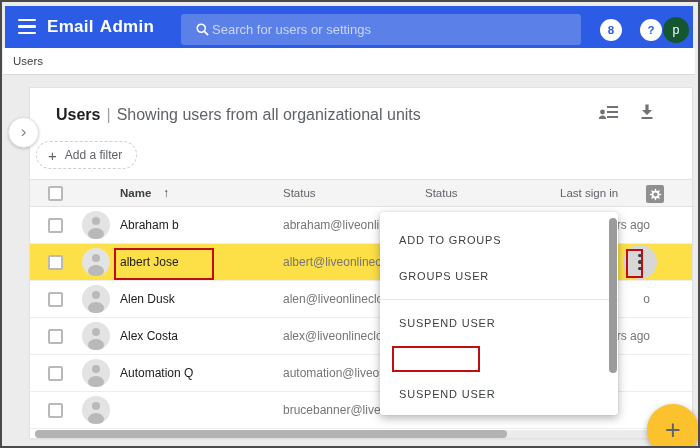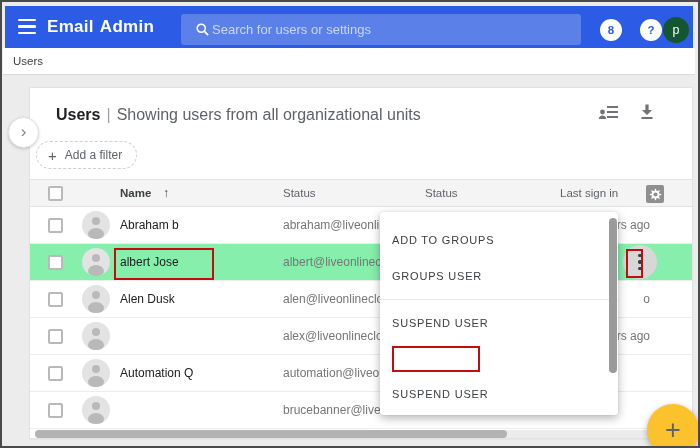--- a/index.html
+++ b/index.html
@@ -42,37 +42,37 @@
   .cb { position:absolute; width:15px; height:15px; border:2px solid #b9b9b9; border-radius:2px; background:#fff; cursor:pointer; }
   .thead .cb { left:18px; top:6px; }
   .h-name { left:90px; color:#3c4043; font-weight:bold; }
   .sort-arrow { left:133px; color:#3c4043; font-weight:bold; font-size:12px; }
   .h-email { left:253px; }
   .h-status { left:395px; }
   .h-last { left:530px; }
   .gear-btn { position:absolute; left:616px; top:5px; width:18px; height:18px; background:#8f8f8f; border-radius:2px; cursor:pointer; display:flex; align-items:center; justify-content:center; }
 
   .row { position:absolute; left:0; width:662px; height:37px; border-bottom:1px solid #ededed; background:#fff; }
-  .row.hl { background:#86efac; }
+  .row.hl { background:#fde047; }
   .row .cb { left:18px; top:11px; }
   .avatar-cell { position:absolute; left:52px; top:4px; width:28px; height:28px; border-radius:50%; background:#e3e3e3; overflow:hidden; }
   .avatar-cell::before { content:""; position:absolute; left:10px; top:6px; width:8px; height:8px; border-radius:50%; background:#b9b9b9; }
   .avatar-cell::after { content:""; position:absolute; left:6px; top:17px; width:16px; height:12px; border-radius:50%; background:#b9b9b9; }
   .name-cell { position:absolute; left:90px; top:0; line-height:37px; font-size:12px; color:#202124; cursor:pointer; }
   .email-cell { position:absolute; left:253px; top:0; line-height:37px; font-size:12px; color:#767676; white-space:nowrap; }
   .last-cell { position:absolute; left:540px; top:0; width:80px; text-align:right; line-height:37px; font-size:12px; color:#767676; }
   .dots-circle { position:absolute; left:593px; top:1px; width:34px; height:34px; border-radius:50%; background:#d7d7d7; display:flex; flex-direction:column; align-items:center; justify-content:center; gap:3px; cursor:pointer; }
   .dots-circle i { width:3.4px; height:3.4px; border-radius:50%; background:#3a3a3a; }
 
   .hscroll-track { position:absolute; left:5px; top:342px; width:652px; height:8px; border-radius:4px; background:#ececec; }
   .hscroll-thumb { position:absolute; left:0; top:0; width:472px; height:8px; border-radius:4px; background:#b3b3b3; cursor:pointer; }
 
   
   .menu { position:absolute; left:378px; top:210px; width:238px; height:203px; background:#fff; border-radius:3px; box-shadow:0 3px 10px rgba(0,0,0,.3), 0 0 1px rgba(0,0,0,.2); z-index:20; }
-  .menu-item { position:absolute; left:0; width:100%; height:36px; line-height:36px; padding-left:12px; font-size:11px; letter-spacing:.8px; color:#3c4043; cursor:pointer; white-space:nowrap; }
+  .menu-item { position:absolute; left:0; width:100%; height:36px; line-height:36px; padding-left:19px; font-size:11px; letter-spacing:.8px; color:#3c4043; cursor:pointer; white-space:nowrap; }
   .menu-div { position:absolute; left:0; top:87px; width:100%; height:1px; background:#e6e6e6; }
   .menu-scrollbar { position:absolute; right:1px; top:6px; width:8px; height:155px; border-radius:4px; background:#9b9b9b; cursor:pointer; }
 
   
   .redbox { position:absolute; border:2px solid #bf0d12; z-index:30; pointer-events:none; }
   .rb-name { left:112px; top:246px; width:100px; height:32px; }
   .rb-dots { left:624px; top:247px; width:17px; height:29px; }
   .rb-restore { left:12px; top:134px; width:88px; height:26px; position:absolute; border:2px solid #bf0d12; z-index:30; }
 
   
@@ -184,20 +184,21 @@
       <div class="cb"></div>
       <div class="avatar-cell"></div>
       <span class="name-cell">Alen Dusk</span>
       <span class="email-cell">alen@liveonlinecloud.i</span>
       <span class="last-cell">o</span>
     </div>
 
     <div class="row" style="top:230px;">
       <div class="cb"></div>
       <div class="avatar-cell"></div>
+      <span class="name-cell">Alex Costa</span>
       <span class="email-cell">alex@liveonlinecloud.i</span>
       <span class="last-cell">urs ago</span>
     </div>
 
     <div class="row" style="top:267px;">
       <div class="cb"></div>
       <div class="avatar-cell"></div>
       <span class="name-cell">Automation Q</span>
       <span class="email-cell">automation@liveonline</span>
       <span class="last-cell"></span>

